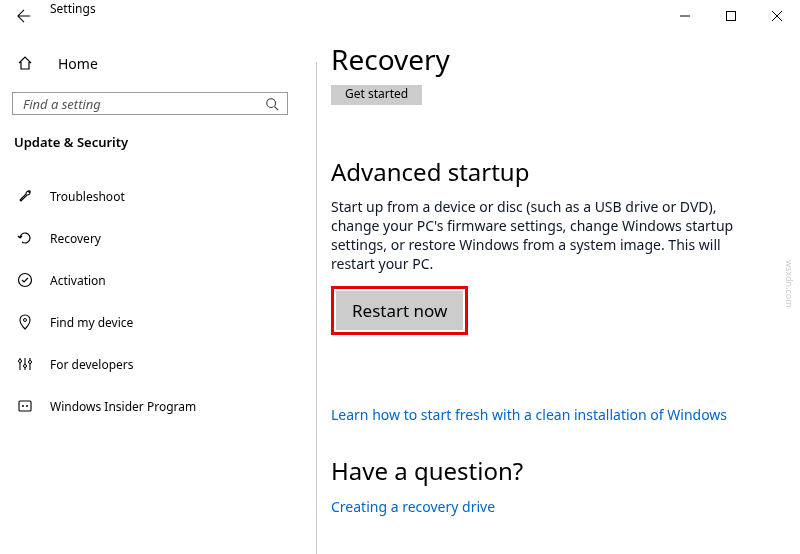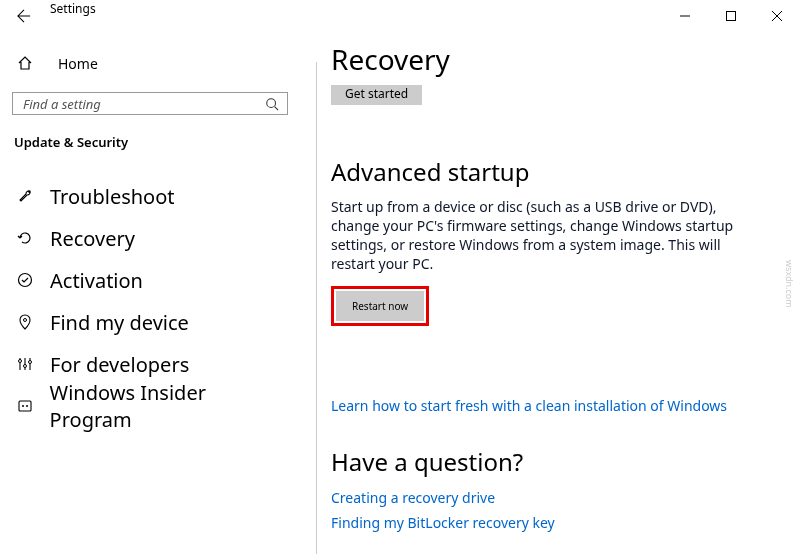--- a/index.html
+++ b/index.html
@@ -92,21 +92,21 @@
       margin-bottom: 24px;
       padding-left: 2px;
     }
     .nav-list { display: flex; flex-direction: column; }
     .nav-item {
       display: flex;
       align-items: center;
       height: 42px;
       padding-left: 4px;
       cursor: pointer;
-      font-size: 20px;
+      font-size: 12px;
     }
     .nav-item .label { margin-left: 16px; }
     .nav-icon-slot { width: 18px; display: flex; justify-content: center; }
     .content {
       flex: 1;
       padding: 8px 30px 0 30px;
       border-left: 1px solid rgba(0,0,0,0);
       position: relative;
     }
     .content h1 {
@@ -132,21 +132,21 @@
       font-size: 14px;
       color: #0f172a;
       line-height: 1.35;
       margin-bottom: 12px;
       max-width: 430px;
     }
     .btn {
       display: inline-block;
       background: #ccc;
       border: none;
-      font-size: 10px;
+      font-size: 17px;
       padding: 8px 16px;
       cursor: pointer;
       font-family: inherit;
     }
     .highlight-box {
       display: inline-block;
       border: 3px solid #e60000;
       padding: 2px;
       margin-bottom: 40px;
     }
@@ -297,19 +297,18 @@
       </div>
     </div>
 
     <div class="section-block">
       <span class="link">Learn how to start fresh with a clean installation of Windows</span>
     </div>
 
     <div class="section-block">
       <div class="section-title">Have a question?</div>
       <span class="link">Creating a recovery drive</span>
-      <span class="link">Finding my BitLocker recovery key</span>
     </div>
   </div>
 </div>
 
 <div class="divider-line"></div>
 <div class="wm-vert">wsxdn.com</div>
 
 </body></html>

